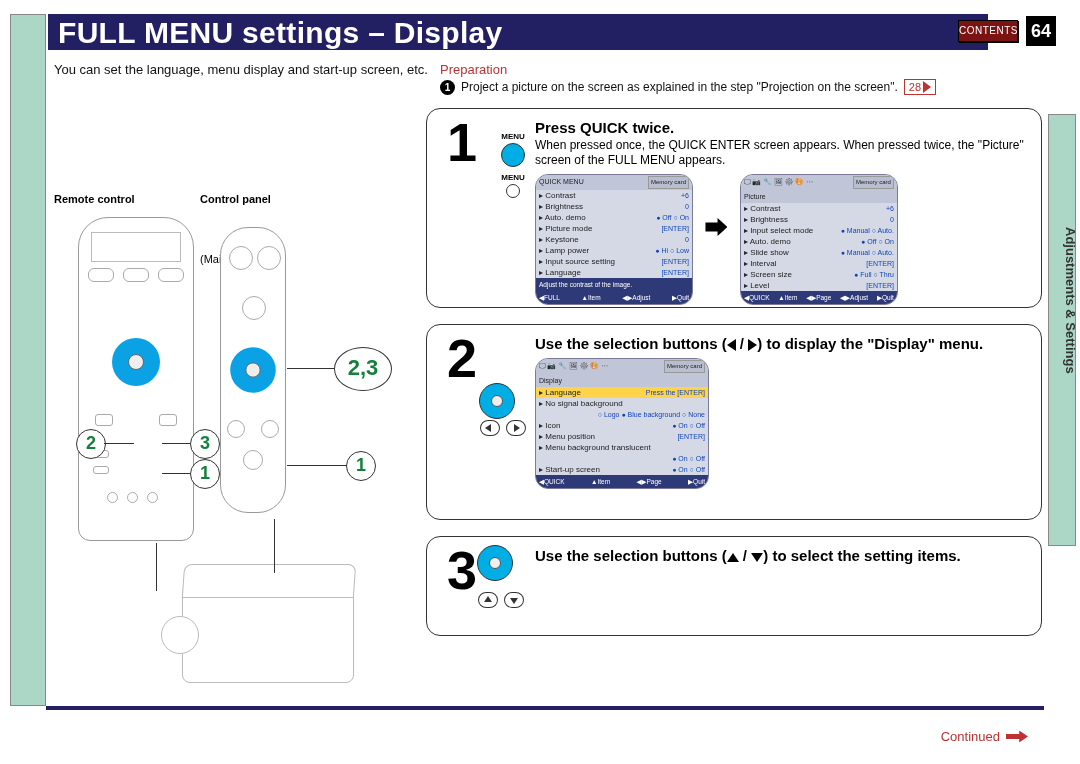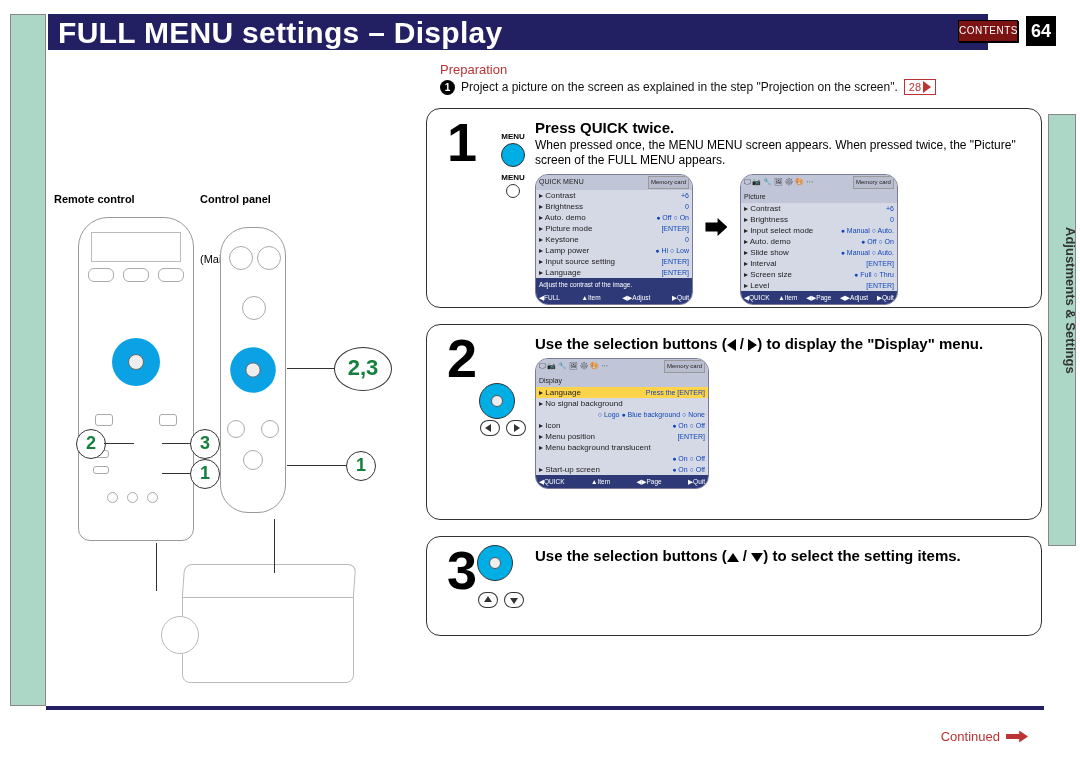--- a/index.html
+++ b/index.html
@@ -115,20 +115,21 @@
   <div class="right-st">
       <span>Adjustments &amp; Settings</span>
     </div>
 
   <div class="title-band">
     <h1>FULL MENU settings – Display</h1>
   </div>
   <div class="contents">CONTENTS</div>
   <div class="pageno">64</div>
 
+  <div class="intro">You can set the language, menu display and start-up screen, etc.</div>
 
   <div class="prep">Preparation</div>
   <div class="prep-row">
     <span class="black-ball">1</span>
     <span>Project a picture on the screen as explained in the step "Projection on the screen".</span>
     <span class="link-pg">28</span>
   </div>
 
   <div class="left-labels">
     <span class="cp">Control panel</span>
@@ -188,21 +189,21 @@
     <div class="step step1" style="height:200px;">
       <div class="big">1</div>
       <div class="icon-col">
         <span class="smcap">MENU</span>
         <span class="mini-btn"></span>
         <span class="smcap">MENU</span>
         <span class="mini-btn" style="background:#fff;width:12px;height:12px;border-width:1px;"></span>
       </div>
       <div class="content">
         <h3>Press QUICK twice.</h3>
-        <p>When pressed once, the MENU MENU screen appears. When pressed twice, the "Picture" screen of the FULL MENU appears.</p>
+        <p>When pressed once, the QUICK ENTER screen appears. When pressed twice, the "Picture" screen of the FULL MENU appears.</p>
         <div class="osd-row">
           <div class="osd">
             <div class="bar">
                 <span>QUICK MENU</span>
                 <span class="mc">Memory card</span>
               </div>
             <div id="osd-quick-rows">
                 <div class="row">
                   <span class="lab">▸ Contrast</span>
                   <span class="val">+6</span>

